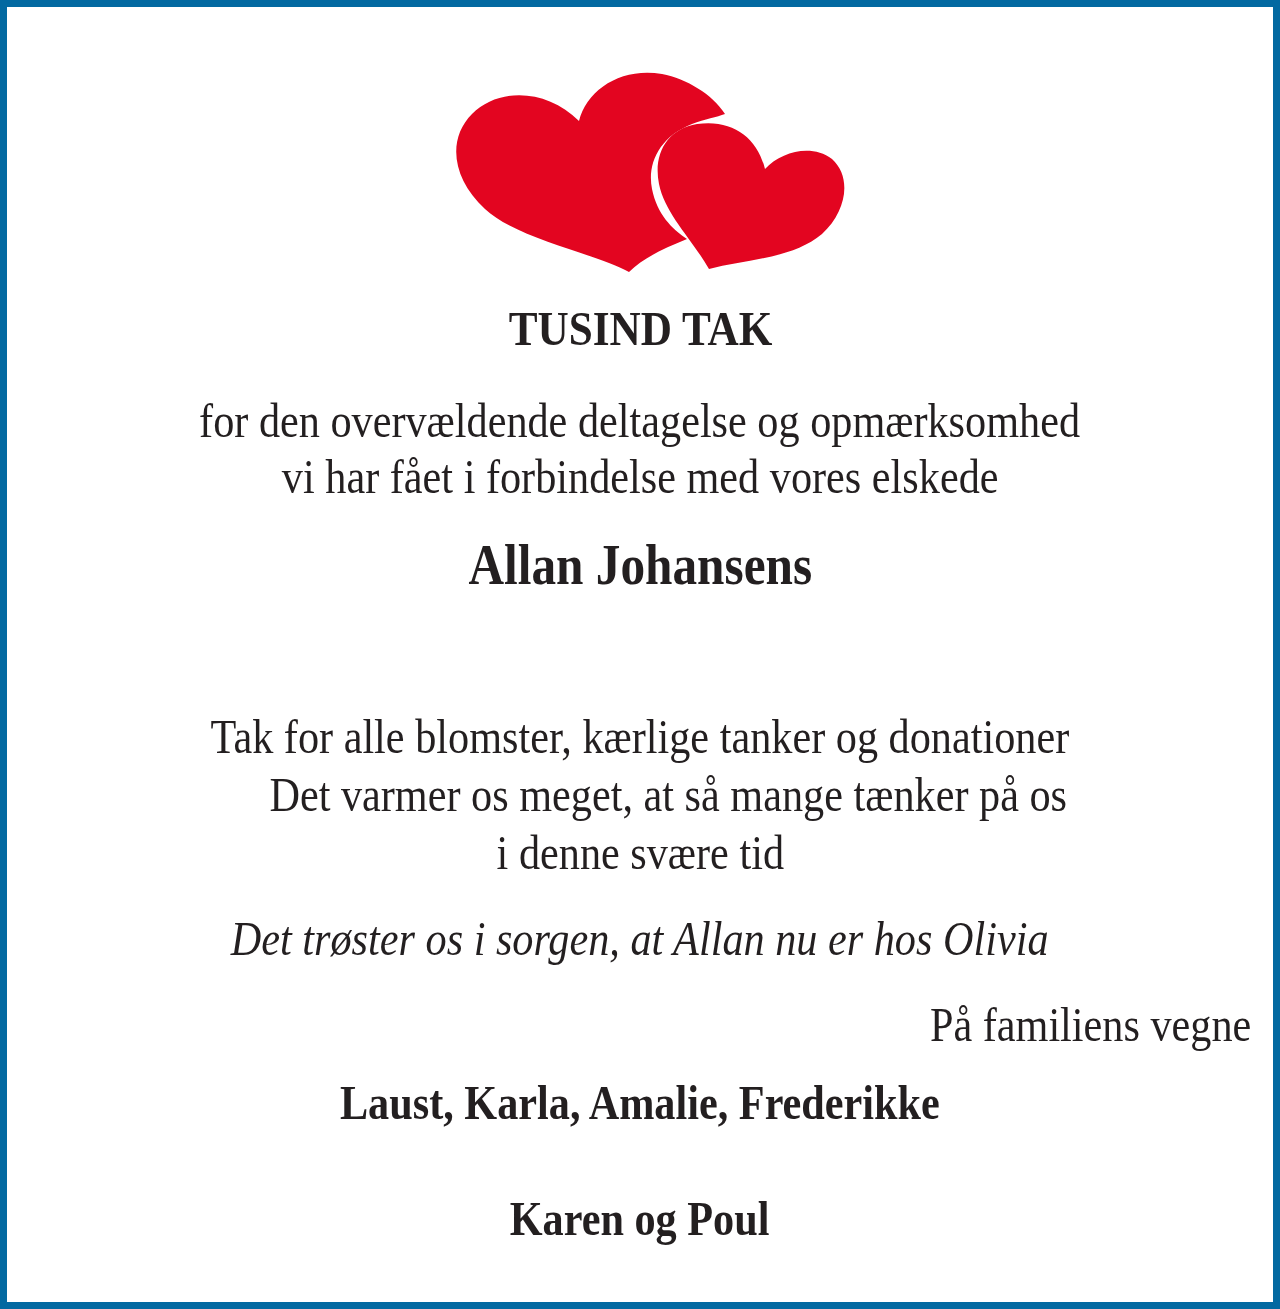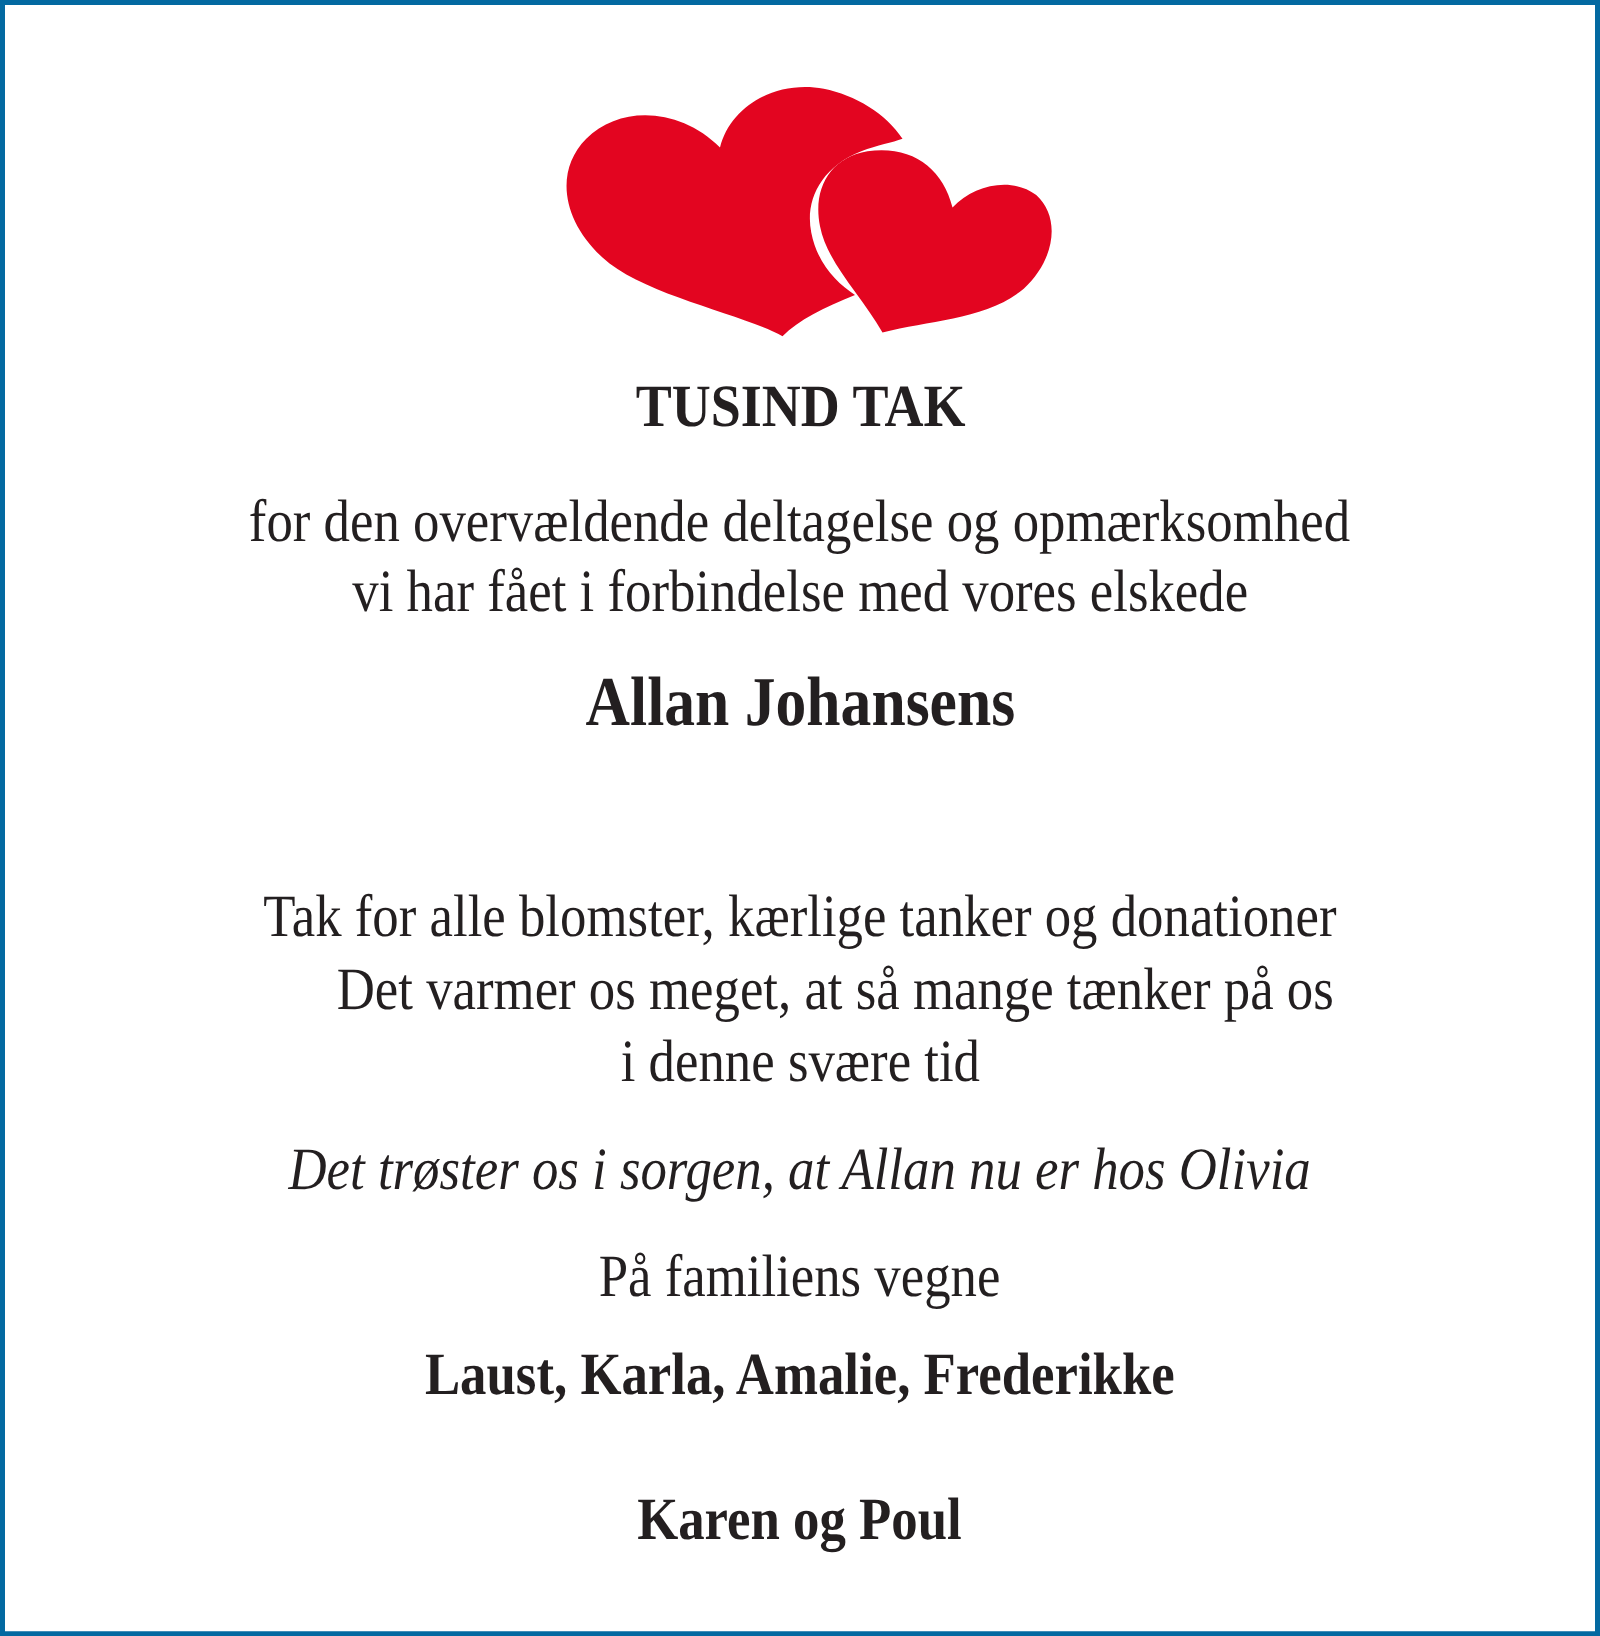--- a/index.html
+++ b/index.html
@@ -13,21 +13,21 @@
       position: relative;
       overflow: hidden;
     }
     .card {
       position: absolute;
       left: 0;
       top: 0;
       width: 1280px;
       height: 1309px;
       box-sizing: border-box;
-      border: 4px solid #0369a1;
+      border: 7px solid #0369a1;
       background: #ffffff;
       color: #231f20;
       font-family: "Liberation Serif", "DejaVu Serif", serif;
       text-align: center;
     }
     .hearts {
       position: absolute;
       left: 440px;
       top: 62px;
       width: 400px;
@@ -120,21 +120,21 @@
     <span class="inner">Det varmer os meget, at så mange tænker på os</span>
   </div>
   <div class="line body-text" style="top:822px;">
     <span class="inner">i denne svære tid</span>
   </div>
 
   <div class="line body-text italic" style="top:908px;">
     <span class="inner">Det trøster os i sorgen, at Allan nu er hos Olivia</span>
   </div>
 
-  <div class="line body-text" style="top:994px;">
+  <div class="line body-text" style="top:994px;text-align:right;">
     <span class="inner">På familiens vegne</span>
   </div>
 
   <div class="line bold-names" style="top:1072px;">
     <span class="inner">Laust, Karla, Amalie, Frederikke</span>
   </div>
   <div class="line bold-names" style="top:1188px;">
     <span class="inner">Karen og Poul</span>
   </div>
 

